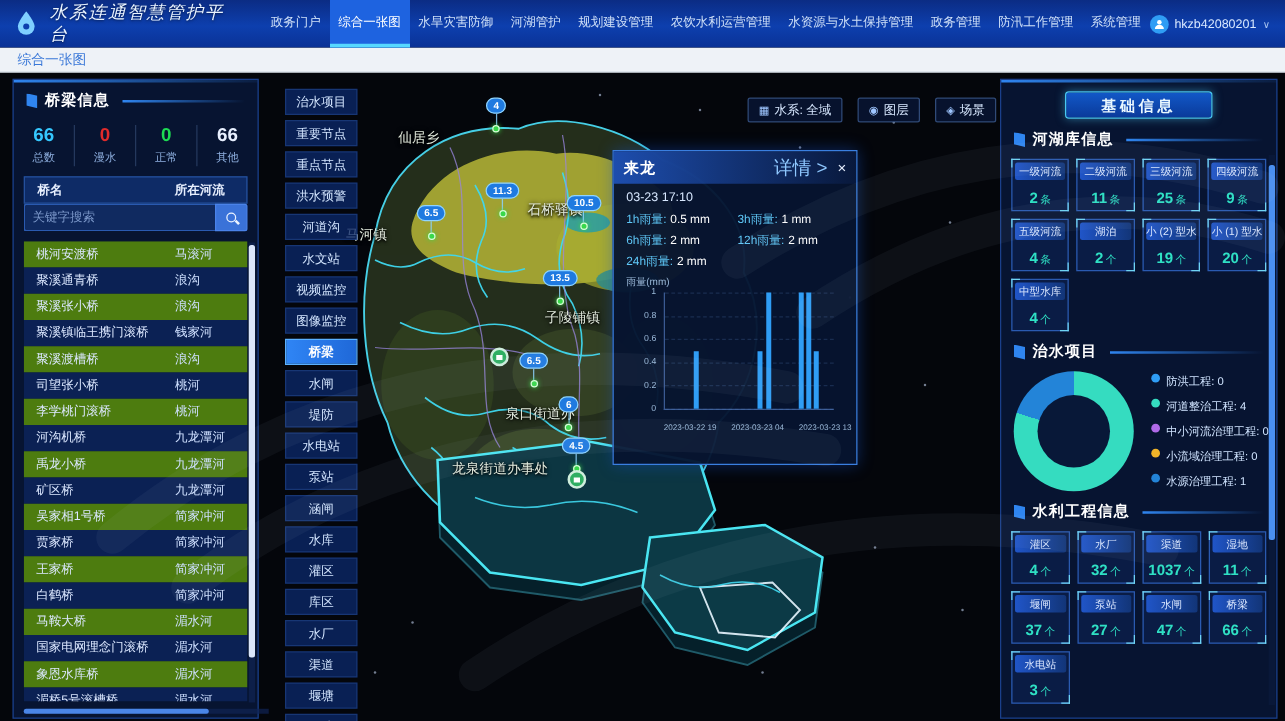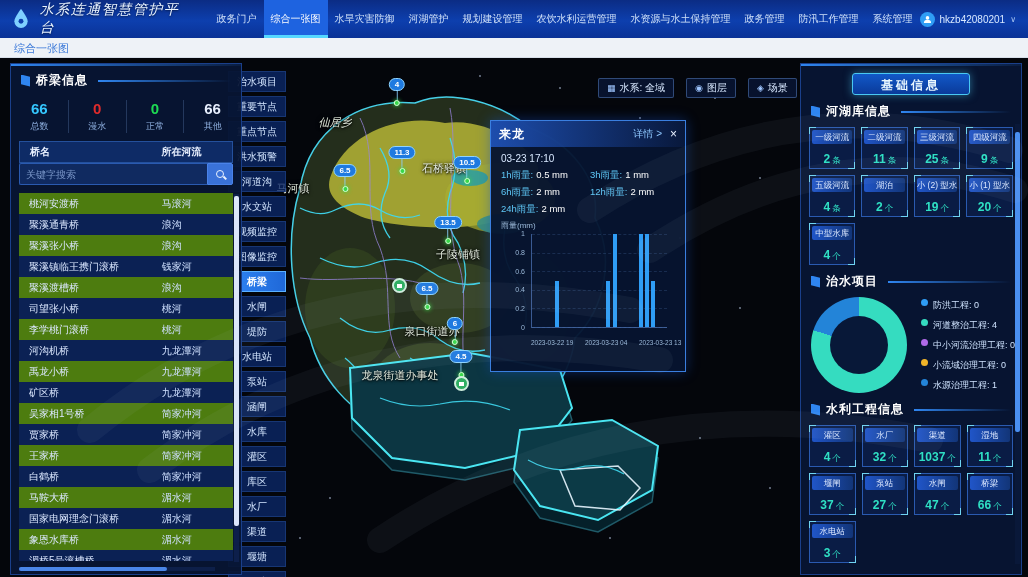--- a/index.html
+++ b/index.html
@@ -49,21 +49,21 @@
   
   .panel{position:absolute;background:rgba(7,21,52,.94);border:1px solid #1a3f8a;z-index:20}
   .panel::before{content:"";position:absolute;left:0;top:0;right:0;height:2px;
     background:linear-gradient(90deg,#2f85f0 0%,rgba(47,133,240,.08) 100%)}
   .sec-h{display:flex;align-items:center;gap:6px;padding:8px 10px 5px}
   .notch{width:9px;height:12px;background:#2f85f0;clip-path:polygon(0 0,100% 18%,100% 100%,0 82%);flex:none}
   .sec-t{font-size:12px;font-weight:bold;color:#fff;letter-spacing:1px;white-space:nowrap}
   .sec-line{flex:1;height:2px;margin-left:4px;background:linear-gradient(90deg,#2f85f0,rgba(47,133,240,0))}
 
   
-  #lp{left:10px;top:5px;width:232px;height:512px}
+  #lp{left:10px;top:5px;width:197px;height:512px}
   #stats{display:flex;padding:6px 0 8px}
   .stat{flex:1;text-align:center}
   .stat+.stat{border-left:1px solid rgba(110,150,210,.28)}
   .stat-v{font-size:15px;font-weight:bold}
   .stat-l{font-size:9px;color:#8fb0e0;margin-top:3px}
   #search{display:flex;margin:0 8px 8px}
   #search input{flex:1;height:22px;background:rgba(18,46,104,.85);border:1px solid #2a5ab0;border-right:none;
     border-radius:2px 0 0 2px;color:#cfe0ff;font-size:10px;padding:0 6px;outline:none}
   #search input::placeholder{color:#7a96c8}
   #search-btn{width:26px;height:22px;background:#3a72d8;border:1px solid #4a82e8;border-radius:0 2px 2px 0;
@@ -88,21 +88,21 @@
   .lm-item{height:21px;margin-bottom:4px;display:flex;align-items:center;justify-content:center;cursor:pointer;
     background:rgba(12,40,105,.78);border:1px solid rgba(60,110,200,.28);font-size:10px;color:#d4e6ff;white-space:nowrap}
   .lm-item.active{background:linear-gradient(90deg,#2f85f5,#1f68d8);color:#fff;font-weight:bold;border-color:#5ab0ff}
 
   
   #popup{position:absolute;left:490px;top:62px;width:196px;height:252px;z-index:25;
     background:rgba(6,20,48,.96);border:1px solid #3a7fe0;box-shadow:0 0 12px rgba(20,80,200,.45)}
   #popup-h{height:26px;display:flex;align-items:center;padding:0 8px;
     background:linear-gradient(90deg,rgba(30,80,180,.95),rgba(15,40,100,.25))}
   #popup-title{font-size:12px;font-weight:bold;color:#fff;letter-spacing:1px}
-  #popup-detail{margin-left:auto;font-size:10px;color:#8fc8ff;cursor:pointer}
+  #popup-detail{margin-left:auto;font-size:15px;color:#8fc8ff;cursor:pointer}
   #popup-close{margin-left:8px;font-size:12px;color:#e8f0ff;cursor:pointer;line-height:1}
   #popup-b{padding:6px 10px 0}
   #popup-time{font-size:10px;color:#d8e8ff;margin-bottom:5px}
   #metrics{display:grid;grid-template-columns:1fr 1fr;row-gap:4px;column-gap:4px}
   .metric{font-size:9.5px;white-space:nowrap}
   .m-l{color:#5fc8f8}.m-v{color:#fff;margin-left:3px}
   #rain{position:relative;height:128px;margin-top:4px}
   #ylab{position:absolute;left:0;top:0;font-size:8px;color:#9ab8d8}
   #plot{position:absolute;left:30px;right:8px;top:14px;bottom:20px;
     border-left:1px solid #3a5a92;border-bottom:1px solid #3a5a92}
@@ -236,21 +236,21 @@
     </g>
     <g>
       <path d="M520,384 L612,374 L658,400 L652,444 L598,474 L540,460 L514,424 Z" fill="#05202a" stroke="#1f5a68" stroke-width="1.5"></path>
       <path d="M520,372 L612,362 L658,388 L652,432 L598,462 L540,448 L514,412 Z" fill="#0c3a46" stroke="#4ae6f2" stroke-width="2"></path>
       <path d="M560,412 L618,408 L640,430 L620,452 L575,448 Z" fill="none" stroke="#e8f6ff" stroke-width="1.5" opacity=".9"></path>
       <path d="M528,402 q25,14 48,8 q26,-7 48,6" fill="none" stroke="#3fd8f0" stroke-width="1.2" opacity=".9"></path>
     </g>
   </svg>
 
   <div id="map-labels">
-      <div class="town" style="left: 335px; top: 64px; font-style: italic;">仙居乡</div>
+      <div class="town" style="left: 335px; top: 52px;">仙居乡</div>
       <div class="town" style="left: 444px; top: 110px;">石桥驿镇</div>
       <div class="town" style="left: 293px; top: 130px;">马河镇</div>
       <div class="town" style="left: 458px; top: 196px;">子陵铺镇</div>
       <div class="town" style="left: 432px; top: 273px;">泉口街道办</div>
       <div class="town" style="left: 400px; top: 317px;">龙泉街道办事处</div>
     </div>
   <div id="map-markers">
       <div class="marker" style="left: 397px; top: 20px;">
         <div class="mtag">4</div>
         <div class="mstem"></div>

